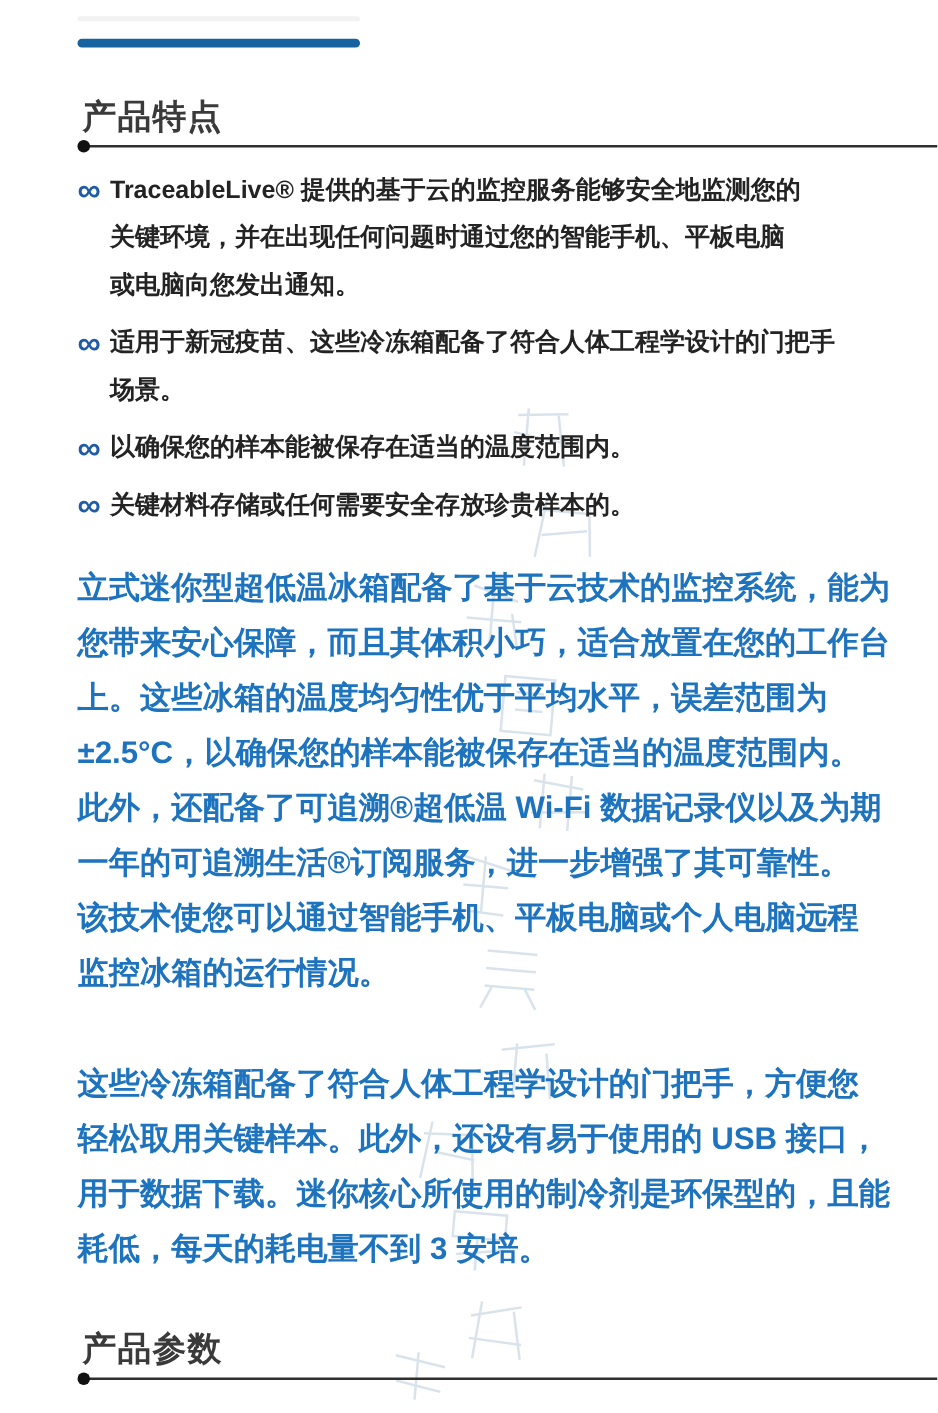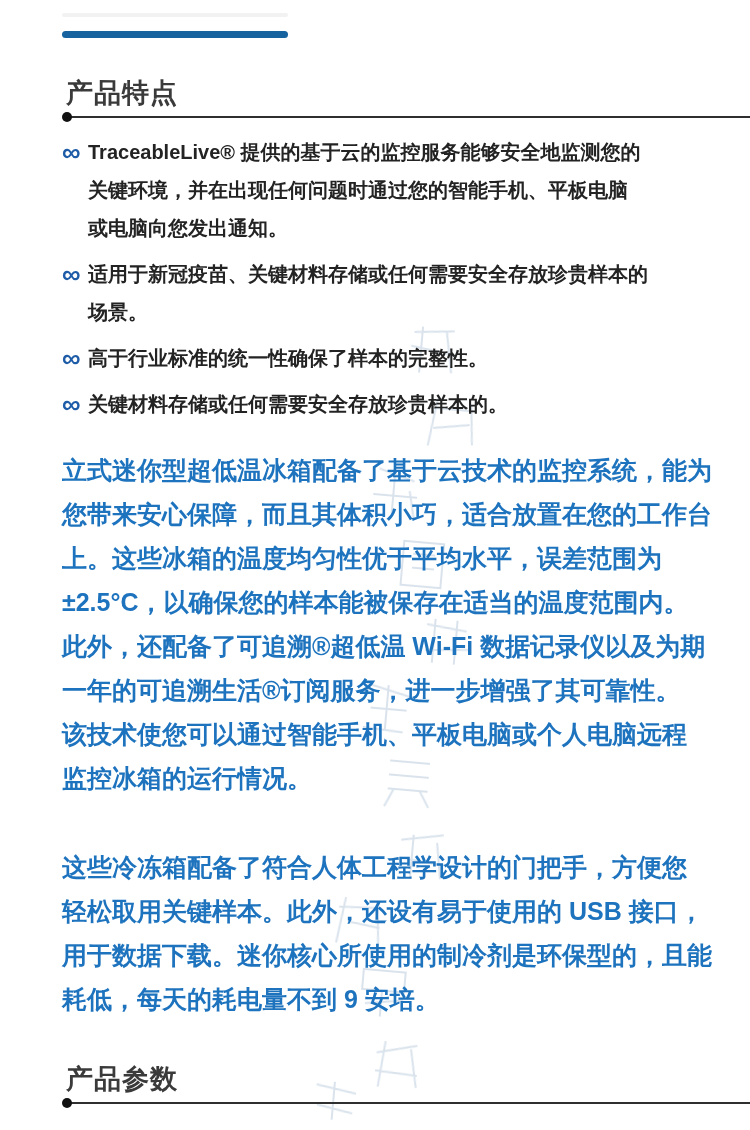--- a/index.html
+++ b/index.html
@@ -132,46 +132,46 @@
 
   <div class="bullets">
     <div class="bullet">
       <span class="bullet-marker">∞</span>
       <div class="bullet-text">TraceableLive® 提供的基于云的监控服务能够安全地监测您的
 关键环境，并在出现任何问题时通过您的智能手机、平板电脑
 或电脑向您发出通知。</div>
     </div>
     <div class="bullet">
       <span class="bullet-marker">∞</span>
-      <div class="bullet-text">适用于新冠疫苗、关键材料存储或任何需要安全存放珍贵样本的
+      <div class="bullet-text">适用于新冠疫苗、这些冷冻箱配备了符合人体工程学设计的门把手
 场景。</div>
     </div>
     <div class="bullet">
       <span class="bullet-marker">∞</span>
-      <div class="bullet-text">高于行业标准的统一性确保了样本的完整性。</div>
+      <div class="bullet-text">以确保您的样本能被保存在适当的温度范围内。</div>
     </div>
     <div class="bullet">
       <span class="bullet-marker">∞</span>
       <div class="bullet-text">关键材料存储或任何需要安全存放珍贵样本的。</div>
     </div>
   </div>
 
   <div class="para p1">立式迷你型超低温冰箱配备了基于云技术的监控系统，能为
 您带来安心保障，而且其体积小巧，适合放置在您的工作台
 上。这些冰箱的温度均匀性优于平均水平，误差范围为
 ±2.5°C，以确保您的样本能被保存在适当的温度范围内。
 此外，还配备了可追溯®超低温 Wi-Fi 数据记录仪以及为期
 一年的可追溯生活®订阅服务，进一步增强了其可靠性。
 该技术使您可以通过智能手机、平板电脑或个人电脑远程
 监控冰箱的运行情况。</div>
 
   <div class="para p2">这些冷冻箱配备了符合人体工程学设计的门把手，方便您
 轻松取用关键样本。此外，还设有易于使用的 USB 接口，
 用于数据下载。迷你核心所使用的制冷剂是环保型的，且能
-耗低，每天的耗电量不到 9 安培。</div>
+耗低，每天的耗电量不到 3 安培。</div>
 
   <div class="heading h2">
     <div class="heading-title">产品参数</div>
     <div class="heading-rule">
       <span class="dot"></span>
     </div>
   </div>
 
 </div>
 

